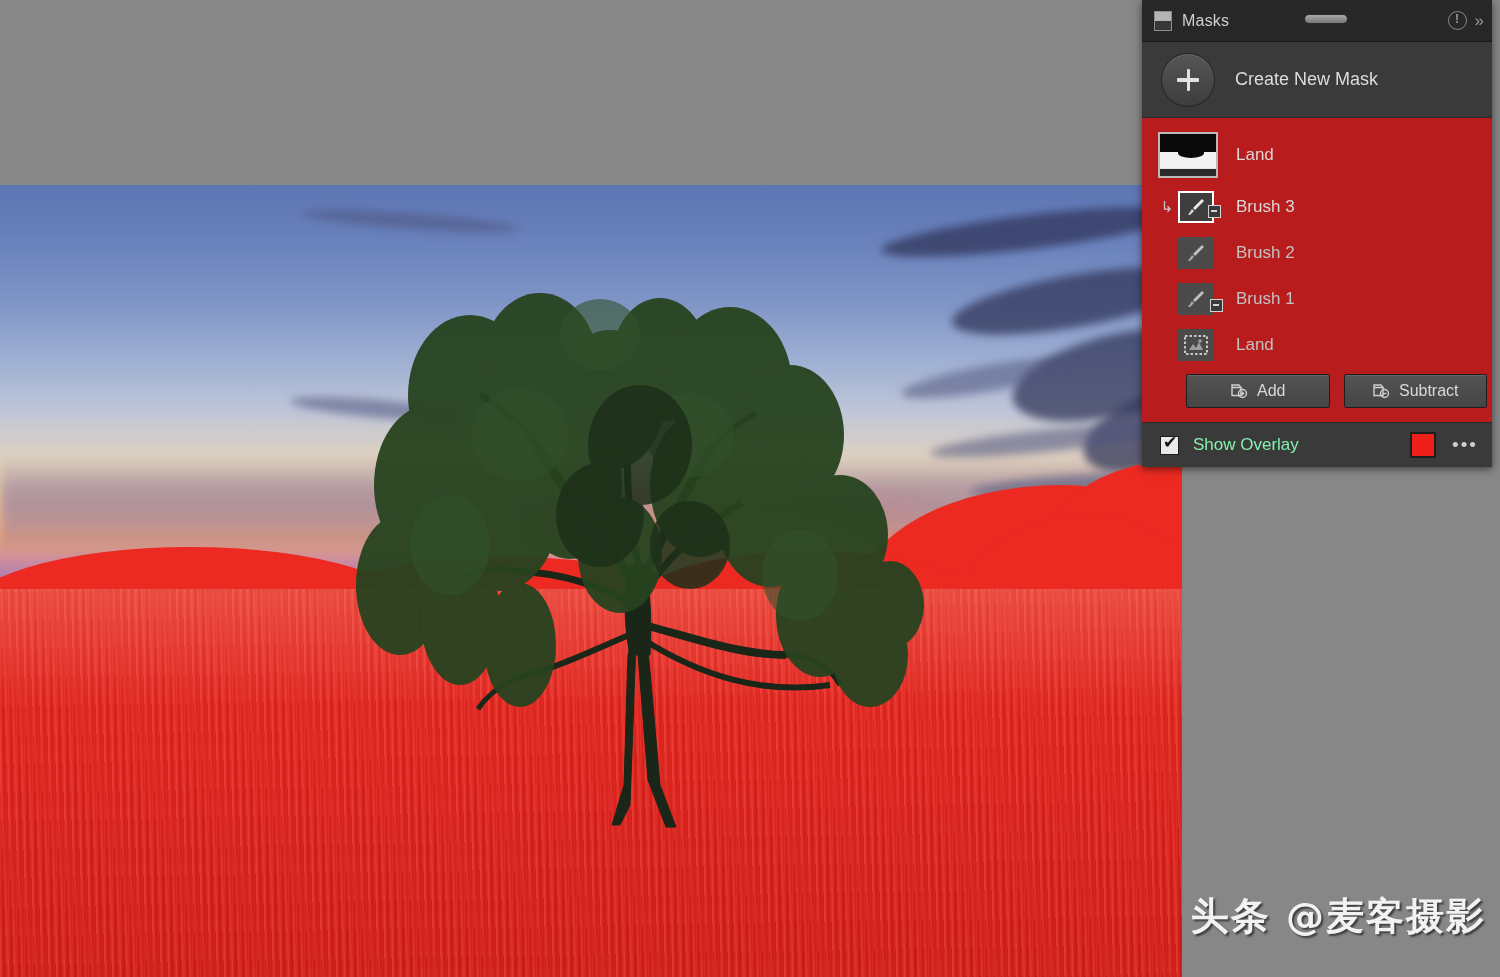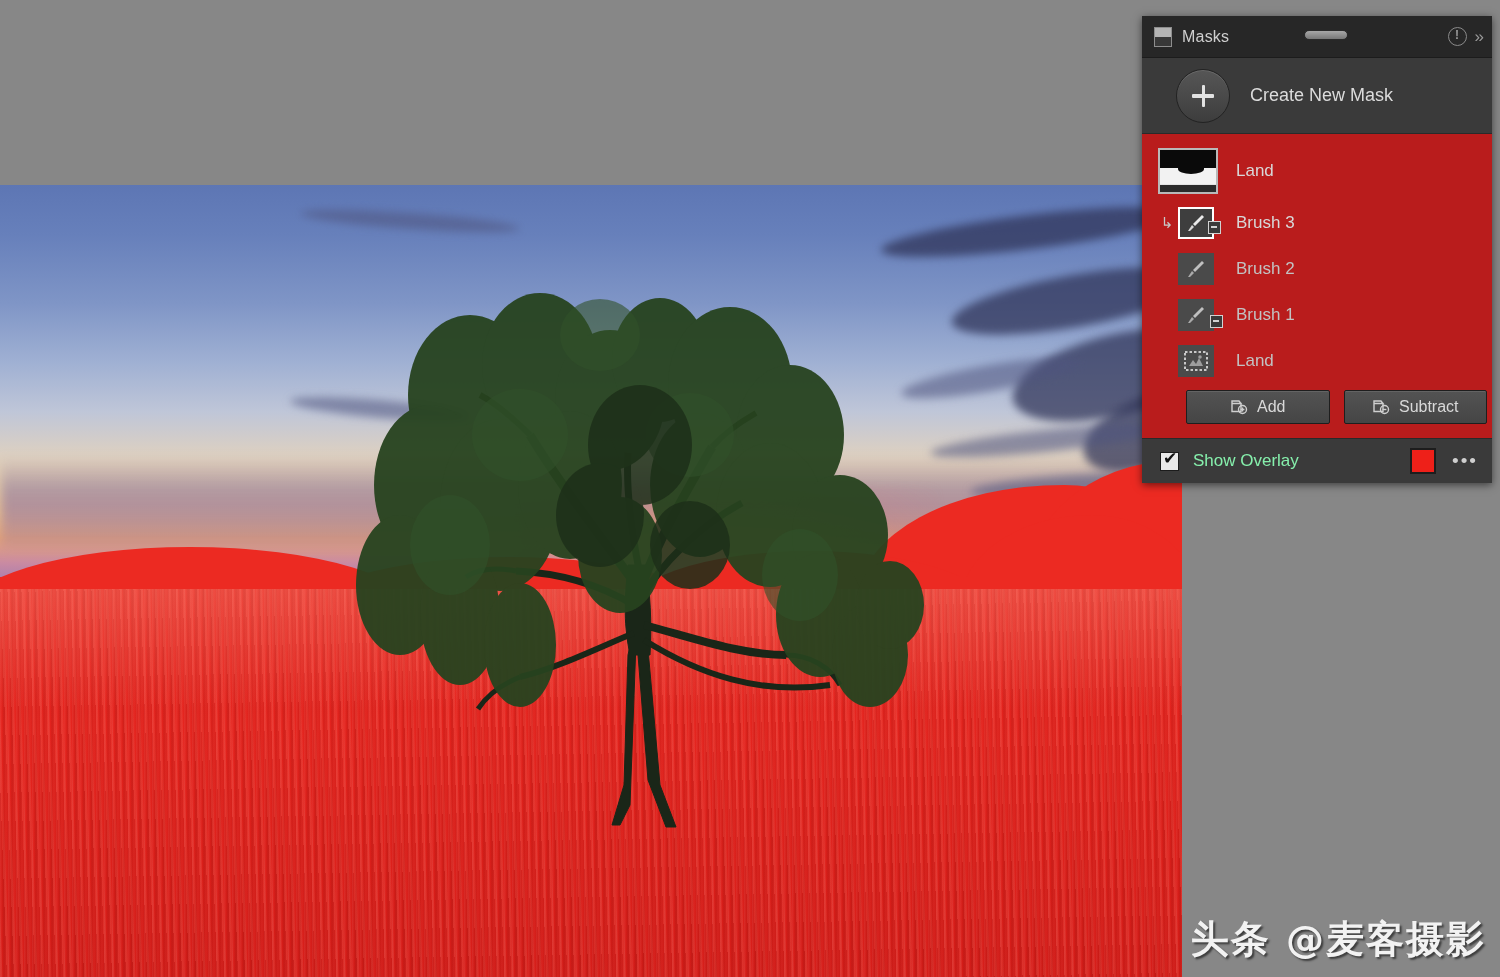--- a/index.html
+++ b/index.html
@@ -113,21 +113,21 @@
     background: linear-gradient(to bottom, rgba(255,150,130,0.32), rgba(255,150,130,0));
   }
 
   
   #tree { position: absolute; left: 0; top: 0; width: 1182px; height: 792px; }
 
   
   #masks-panel {
     position: absolute;
     left: 1142px;
-    top: 16px;
+    top: 0;
     width: 350px;
     background: #353535;
     box-shadow: 0 2px 8px rgba(0,0,0,0.55);
   }
   .panel-header {
     position: relative;
     height: 41px;
     background: #272727;
     display: flex;
     align-items: center;
@@ -173,21 +173,21 @@
     color: #9a9a9a;
     font-size: 17px;
     line-height: 1;
     padding-right: 2px;
   }
 
   .create-row {
     height: 75px;
     display: flex;
     align-items: center;
-    padding-left: 34px;
+    padding-left: 19px;
     background: #3a3a3a;
     border-bottom: 1px solid #2a2a2a;
   }
   .plus-btn {
     width: 52px; height: 52px;
     border-radius: 50%;
     background: linear-gradient(to bottom, #565656, #3d3d3d);
     border: 1px solid #222;
     box-shadow: inset 0 1px 0 rgba(255,255,255,0.12);
     position: relative;
@@ -369,21 +369,21 @@
     font-size: 19px;
     letter-spacing: 2px;
     line-height: 10px;
     flex: 0 0 auto;
   }
 
   
   #watermark {
     position: absolute;
     right: 14px;
-    bottom: 12px;
+    bottom: 35px;
     color: #f2f2f2;
     font-size: 38px;
     font-weight: bold;
     letter-spacing: 2px;
     text-shadow: 2px 2px 2px rgba(0,0,0,0.55);
     font-family: "DejaVu Sans", sans-serif;
     white-space: nowrap;
   }
 </style>
 </head>

